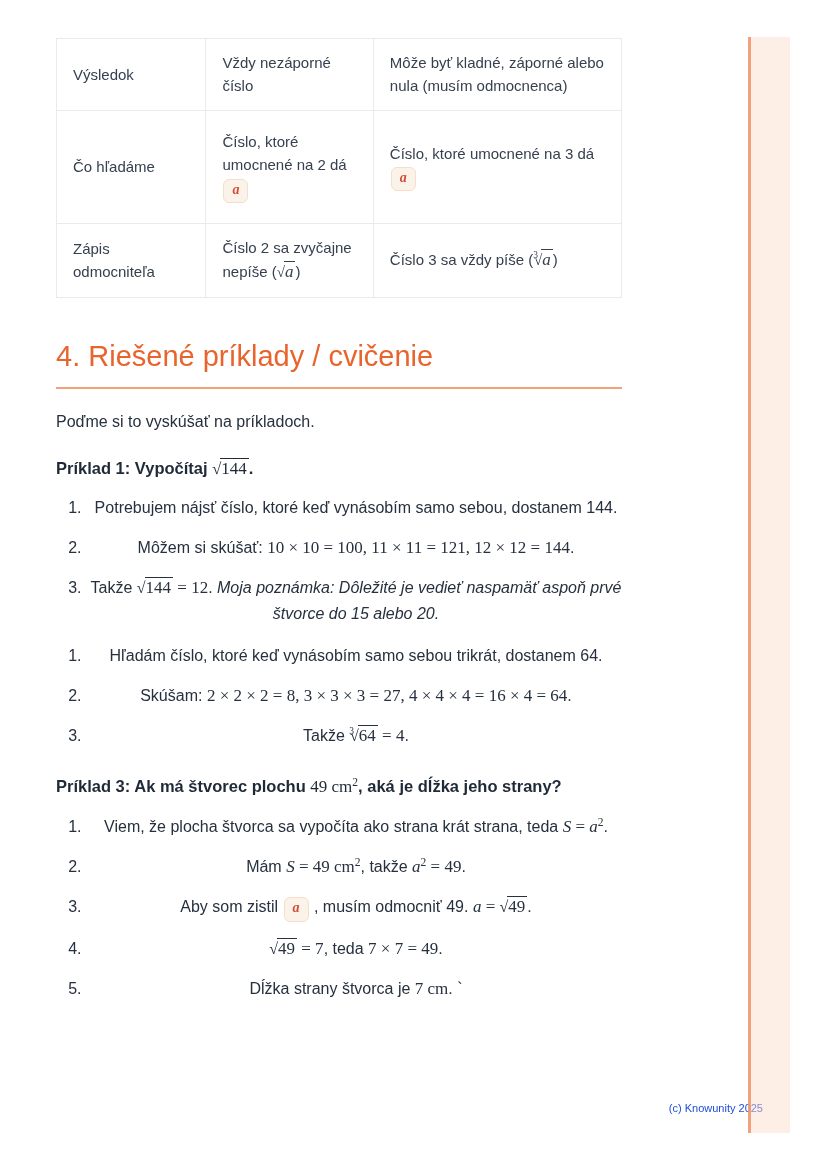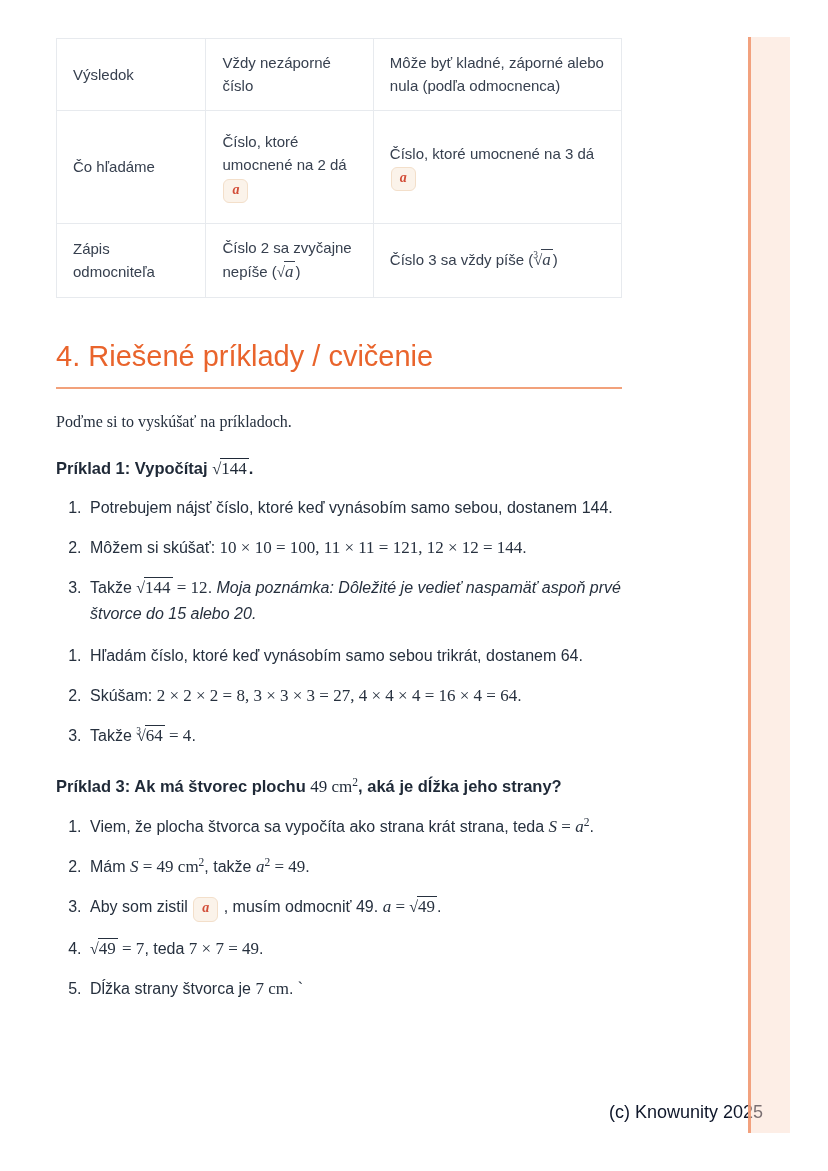--- a/index.html
+++ b/index.html
@@ -20,25 +20,25 @@
   tr.r1 td{height:46px;}
   tr.r2 td{height:88px;}
   tr.r3 td{height:48px;}
 
   
   h2.sec{
     margin:42px 0 0 0;font-size:29px;font-weight:normal;color:#e9642c;line-height:1.15;
   }
   hr.sec-rule{border:none;border-top:2px solid #f2a17b;margin:14px 0 0 0;width:566px;}
 
-  p.intro{margin:24px 0 0 0;font-size:16px;font-family:Liberation Serif, serif;}
+  p.intro{margin:24px 0 0 0;font-size:16px;}
 
   
   p.ex-title{margin:28px 0 0 0;font-size:16.5px;font-weight:bold;color:#1f2937;}
-  ol.steps{margin:16px 0 0 0;padding-left:30px;font-size:16px;}
+  ol.steps{margin:16px 0 0 0;padding-left:30px;font-size:16px;text-align:center;}
   ol.steps li{margin-bottom:13px;line-height:1.6;padding-left:4px;}
 
   
   .math{font-family:"Liberation Serif",serif;font-size:17px;font-weight:normal;}
   .var{font-style:italic;}
   .msup{font-family:"Liberation Serif",serif;font-size:11.5px;vertical-align:super;line-height:0;font-weight:normal;}
   .note{font-style:italic;}
   .radwrap{white-space:nowrap;}
   .rootn{font-family:"Liberation Serif",serif;font-size:9.5px;vertical-align:7px;margin-right:-4px;position:relative;z-index:1;}
   .rsign{font-family:"Liberation Serif",serif;}
@@ -47,40 +47,40 @@
   
   .badge{
     display:inline-block;background:#fbf3ea;border:1px solid #f3dfca;border-radius:6px;
     padding:0px 8px 2px 8px;margin:0 1px;
     font-family:"Liberation Serif",serif;font-style:italic;font-weight:bold;
     font-size:14px;color:#d24d38;line-height:1.45;
   }
 
   
   .footer{
-    position:absolute;top:1102px;right:65px;font-size:18px;color:#0f172a;
+    position:absolute;top:1102px;right:65px;font-size:11px;color:#1d4ed8;
   }
   .stripe{
     position:absolute;left:748px;top:37px;width:39px;height:1096px;
     background:rgba(250,218,199,0.45);
     border-left:3px solid rgba(240,147,107,0.85);
     pointer-events:none;
   }
 </style>
 </head>
 <body>
 
 <div class="page">
 
   <table class="cmp">
     <tbody>
       <tr class="r1">
         <td class="c1">Výsledok</td>
         <td class="c2"><span class="txt">Vždy nezáporné číslo</span></td>
-        <td class="c3"><span class="txt">Môže byť kladné, záporné alebo nula (podľa odmocnenca)</span></td>
+        <td class="c3"><span class="txt">Môže byť kladné, záporné alebo nula (musím odmocnenca)</span></td>
       </tr>
       <tr class="r2">
         <td class="c1">Čo hľadáme</td>
         <td class="c2"><span class="txt">Číslo, ktoré umocnené na 2 dá </span><span class="badge">a</span></td>
         <td class="c3"><span class="txt">Číslo, ktoré umocnené na 3 dá </span><span class="badge">a</span></td>
       </tr>
       <tr class="r3">
         <td class="c1">Zápis odmocniteľa</td>
         <td class="c2"><span class="txt">Číslo 2 sa zvyčajne nepíše (</span><span class="radwrap"><span class="rsign">√</span><span class="math rcand var">a</span></span><span class="txt">)</span></td>
         <td class="c3"><span class="txt">Číslo 3 sa vždy píše (</span><span class="radwrap"><span class="rootn">3</span><span class="rsign">√</span><span class="math rcand var">a</span></span><span class="txt">)</span></td>

